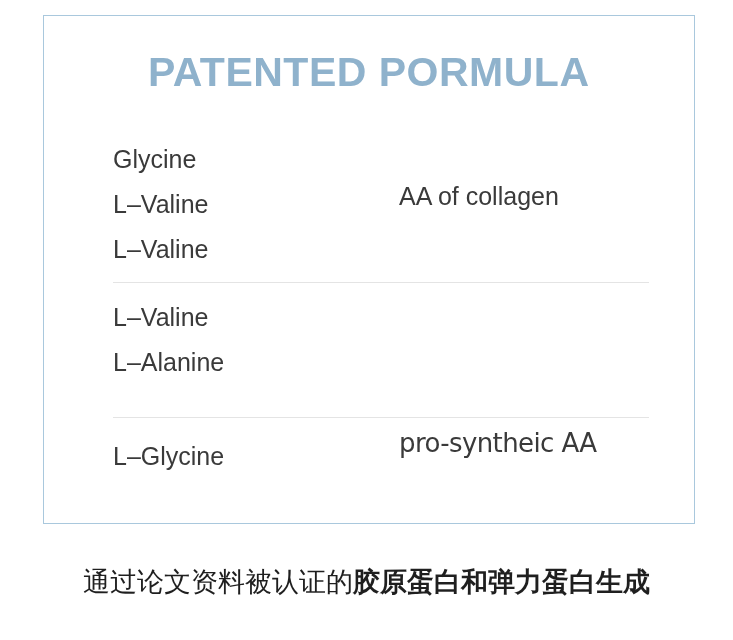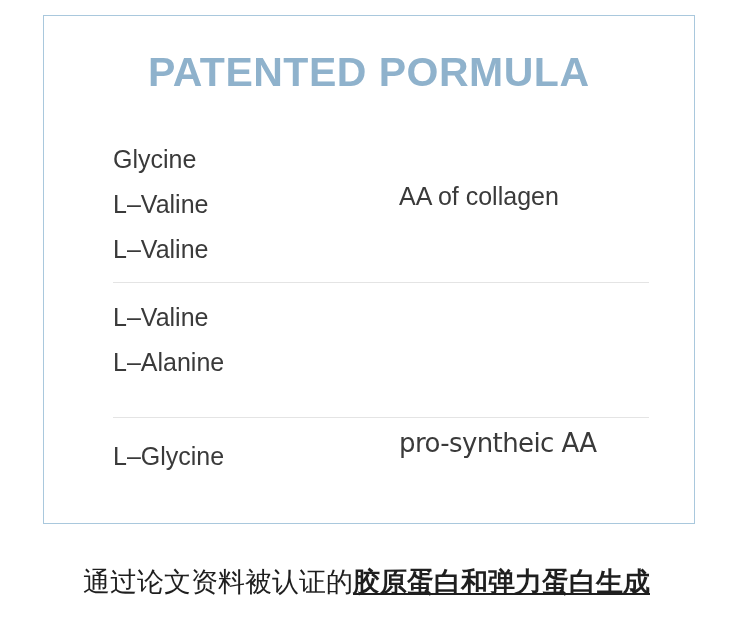--- a/index.html
+++ b/index.html
@@ -117,21 +117,21 @@
     left: 0;
     top: 562px;
     width: 733px;
     text-align: center;
     font-size: 27px;
     color: #1f1f1f;
     line-height: 40px;
     white-space: nowrap;
   }
   .caption .cap-normal { font-weight: normal; font-family: Liberation Serif, serif; }
-  .caption .cap-bold   { font-weight: bold; text-decoration: underline; }
+  .caption .cap-bold   { font-weight: bold; }
 </style>
 </head>
 <body>
 
 <div class="formula-card">
 
   <div class="card-title">PATENTED PORMULA</div>
 
   <div class="rows">
 

